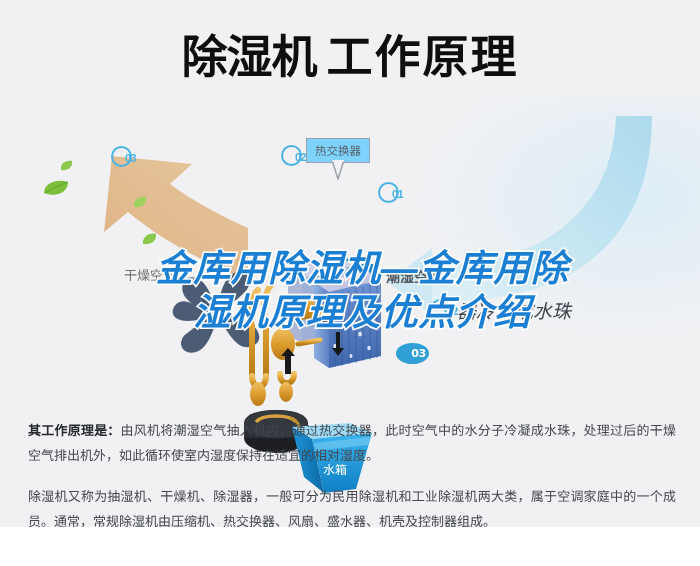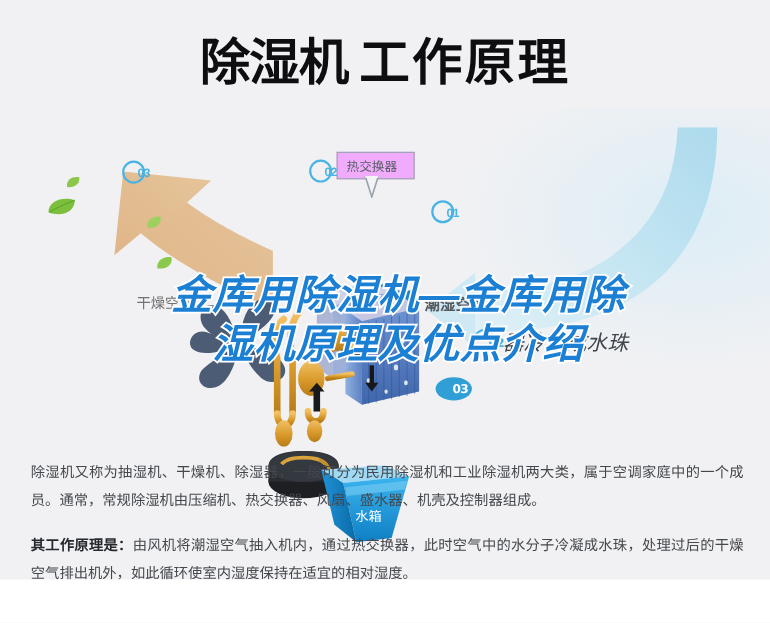--- a/index.html
+++ b/index.html
@@ -105,21 +105,21 @@
     color: #49b4e4;
     background: transparent;
     box-sizing: border-box;
   }
   .badge.solid {
     background: #2f9fd6;
     color: #ffffff;
   }
   .badge-03a { left: 111px; top: 38px; }
   .badge-02  { left: 281px; top: 37px; }
-  .badge-01  { left: 392px; top: 74px; text-align: center; }
+  .badge-01  { left: 378px; top: 74px; text-align: center; }
 
   
   .diag-label {
     position: absolute;
     font-size: 13px;
     color: #4d545c;
     white-space: nowrap;
     font-family: "DejaVu Sans", "Liberation Sans", sans-serif;
   }
   .label-dry   { left: 124px; top: 157px; font-size: 13px; color: #737373; }
@@ -128,24 +128,24 @@
     position: absolute; left: 323px; top: 352px;
     font-size: 12px; color: #ffffff; white-space: nowrap;
     font-family: "DejaVu Sans", sans-serif;
   }
 
   
   .callout {
     position: absolute;
     left: 306px;
     top: 30px;
-    padding: 3px 15px 4px 8px;
+    padding: 3px 8px 4px 8px;
     border: 1.5px solid #9aa3ab;
     border-radius: 0;
-    background: #f0abfc;
+    background: #7dd3fc;
     font-size: 11.5px;
     color: #5b6168;
     white-space: nowrap;
     font-family: "DejaVu Sans", sans-serif;
   }
   .callout-tail {
     position: absolute;
     left: 331px;
     top: 52px;
     width: 14px;
@@ -403,17 +403,17 @@
   <div class="caption caption-03">
     <span class="badge solid">03</span>
   </div>
 
   <div class="overlay-title">
     <span class="ol-line">金库用除湿机—金库用除</span>
     <span class="ol-line">湿机原理及优点介绍</span>
   </div>
 
   <div class="body-copy">
+    <p class="para"><span class="lead">其工作原理是：</span><span>由风机将潮湿空气抽入机内，通过热交换器，此时空气中的水分子冷凝成水珠，处理过后的干燥空气排出机外，如此循环使室内湿度保持在适宜的相对湿度。</span></p>
     <p class="para">除湿机又称为抽湿机、干燥机、除湿器，一般可分为民用除湿机和工业除湿机两大类，属于空调家庭中的一个成员。通常，常规除湿机由压缩机、热交换器、风扇、盛水器、机壳及控制器组成。</p>
-    <p class="para"><span class="lead">其工作原理是：</span><span>由风机将潮湿空气抽入机内，通过热交换器，此时空气中的水分子冷凝成水珠，处理过后的干燥空气排出机外，如此循环使室内湿度保持在适宜的相对湿度。</span></p>
   </div>
 
 </div>
 
 </body></html>

